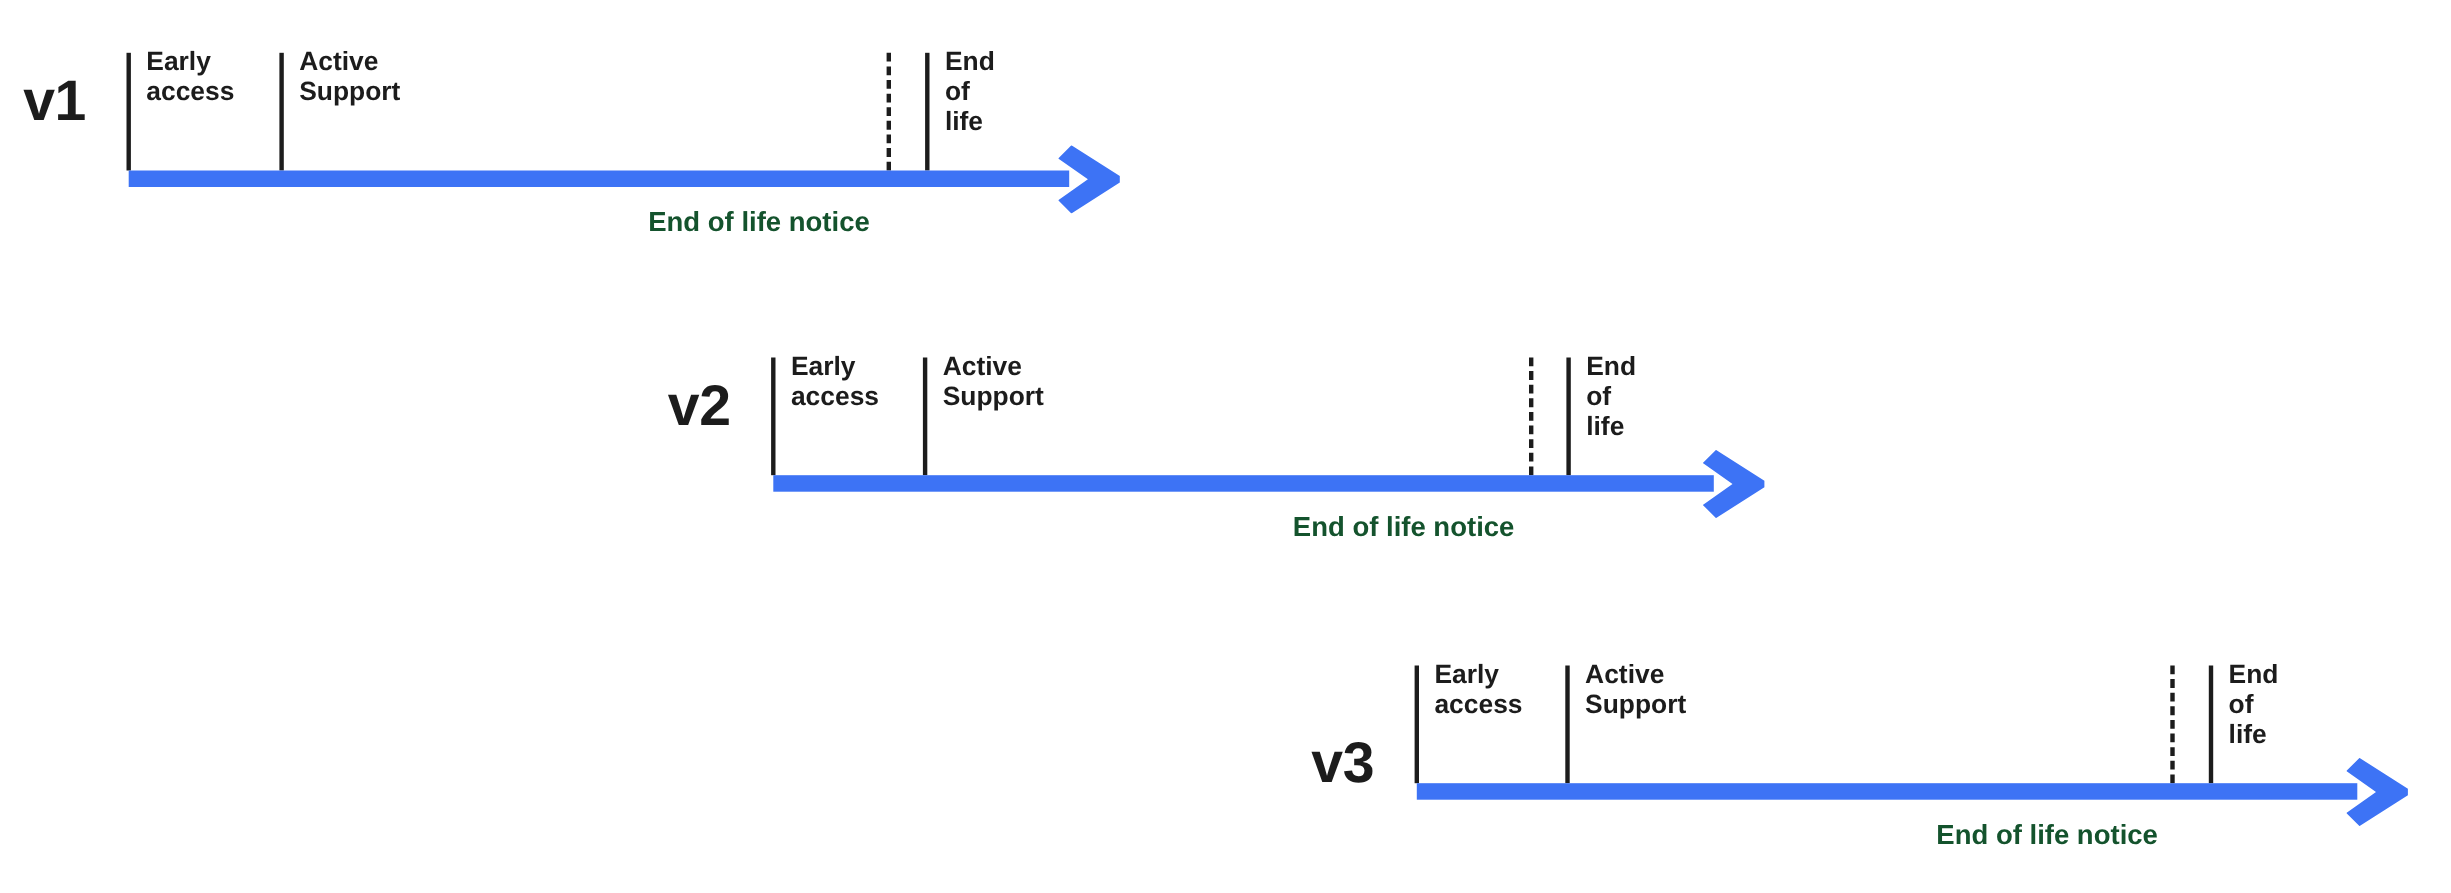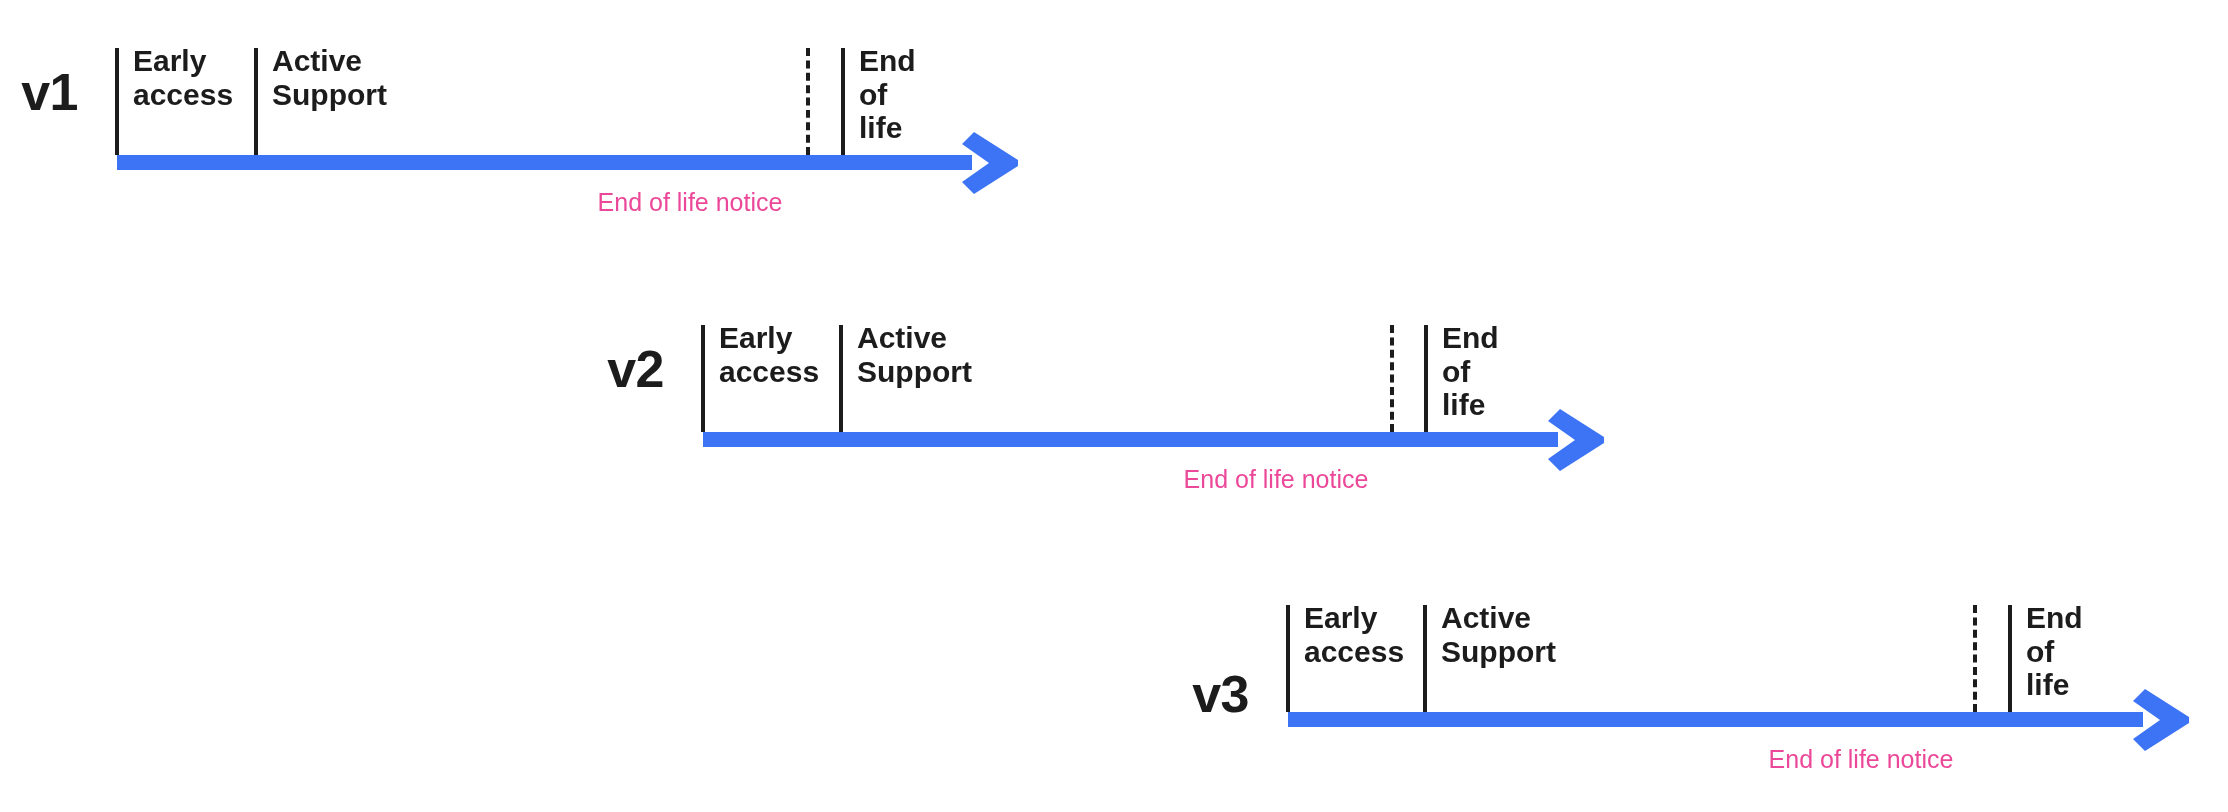--- a/index.html
+++ b/index.html
@@ -53,21 +53,21 @@
   
   .tick-dashed {
     position: absolute;
     width: 0;
     border-left: 4px dashed #1c1c1c;
   }
 
   
   .phase-label {
     position: absolute;
-    font-size: 30px;
+    font-size: 24px;
     font-weight: 700;
     color: #1c1c1c;
     line-height: 1.12;
     white-space: pre-line;
   }
 
   
   .bar {
     position: absolute;
     height: 15px;
@@ -77,22 +77,22 @@
   
   .arrow-head {
     position: absolute;
     display: block;
   }
 
   
   .notice-label {
     position: absolute;
     font-size: 25px;
-    font-weight: 400;
-    color: #ec4899;
+    font-weight: 700;
+    color: #14532d;
     white-space: nowrap;
     line-height: 1;
     transform: translateX(-50%);
   }
 </style>
 </head>
 <body>
 
 <div id="diagram">
 

